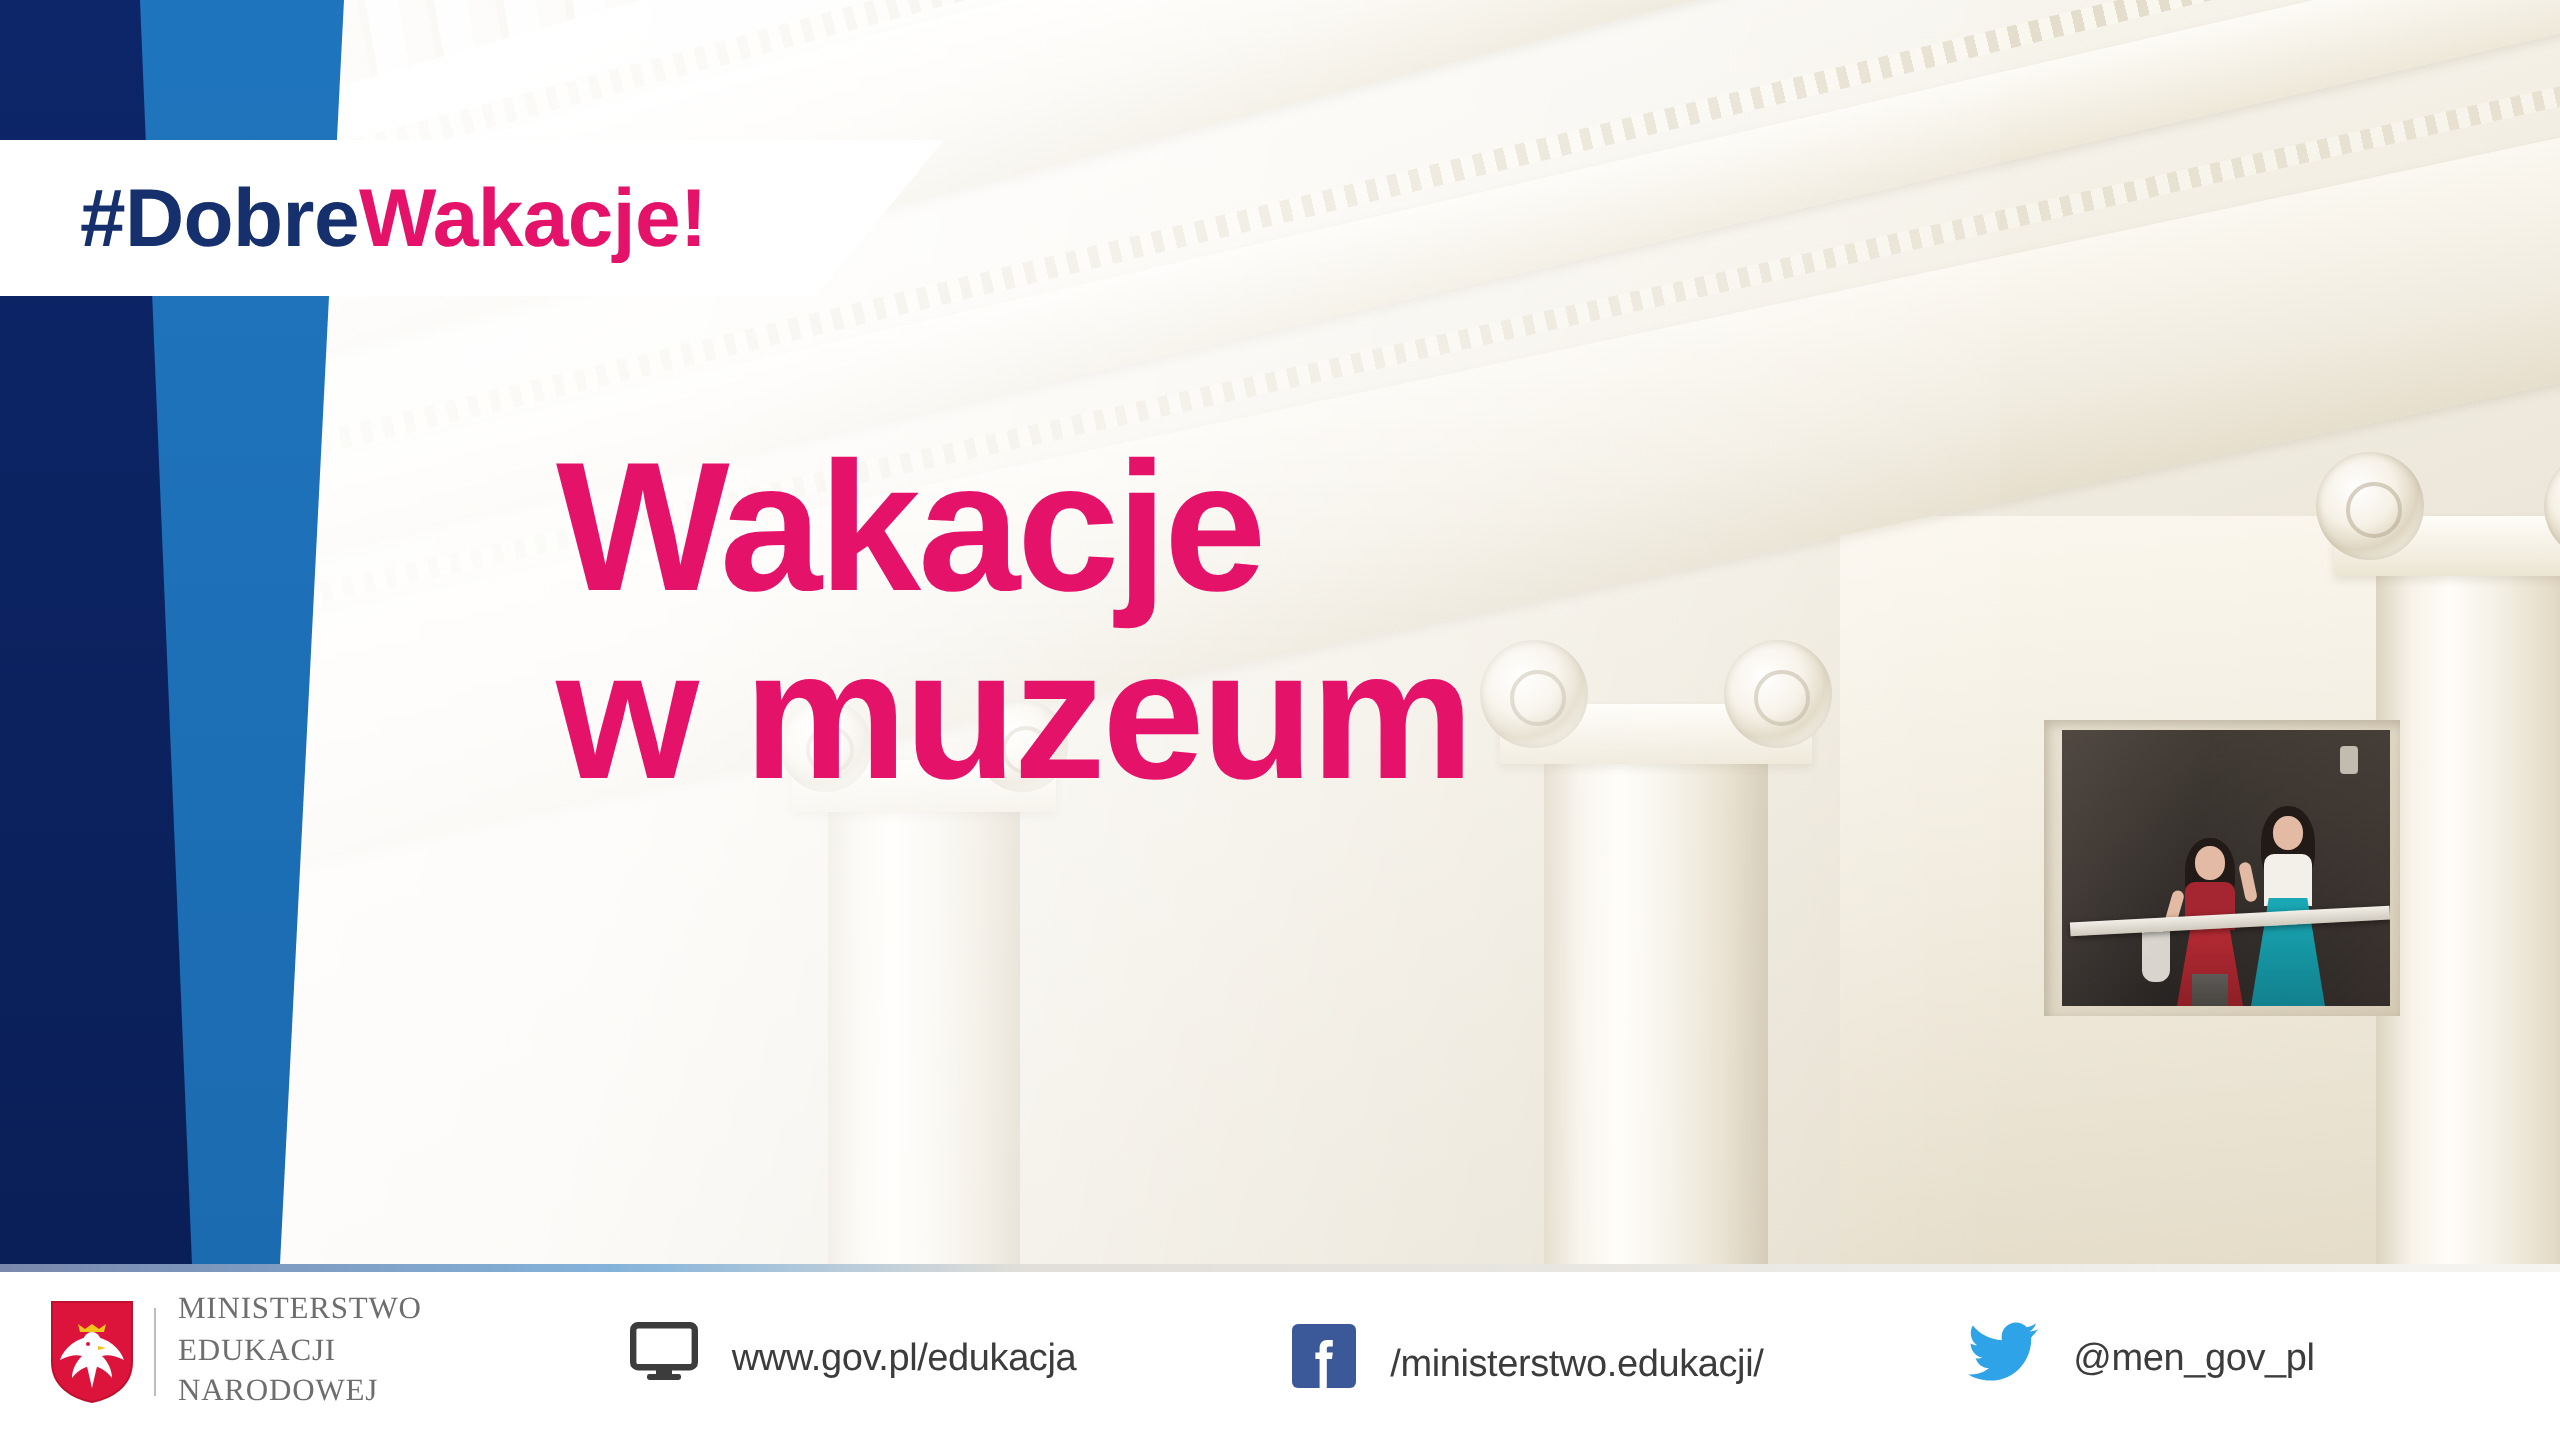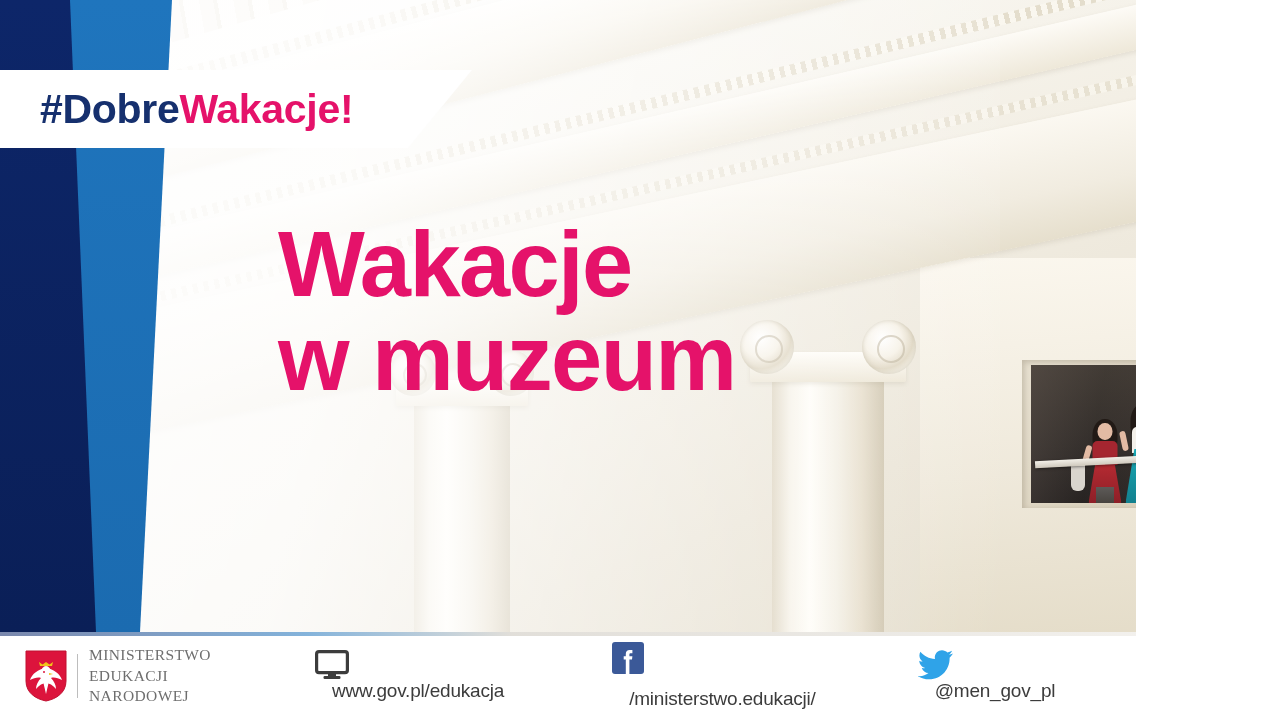--- a/index.html
+++ b/index.html
@@ -4,21 +4,21 @@
 <style>
   * { margin:0; padding:0; box-sizing:border-box; }
   html, body { width:1280px; height:720px; overflow:hidden; }
   body {
     font-family: "Liberation Sans", sans-serif;
     background:#ffffff;
     position:relative;
   }
   #poster {
     position:absolute; left:0; top:0;
-    width:1136px; height:720px;
+    width:1280px; height:720px;
     overflow:hidden;
     background:#fde047;
   }
 
   
   .photo-bg {
     position:absolute; left:0; top:0; width:1280px; height:632px;
     background:
       linear-gradient(160deg, #ffffff 0%, #fbfaf6 18%, #f3efe5 46%, #eae4d6 72%, #e2dbc9 100%);
     overflow:hidden;
@@ -246,21 +246,21 @@
     opacity:.55;
   }
   .logo-block { display:flex; align-items:center; margin-left:24px; }
   .crest { width:44px; height:54px; }
   .logo-divider { width:1px; height:44px; background:#bdbdbd; margin:0 11px 0 9px; }
   .logo-text {
     font-family:"Liberation Serif", serif;
     font-size:15.5px; line-height:1.33; color:#6e6e6e;
     letter-spacing:.4px; white-space:pre-line;
   }
-  .foot-item { display:flex; align-items:flex-start;flex-direction:column; }
+  .foot-item { display:flex; align-items:flex-end; }
   .foot-label { font-size:19px; color:#3c3c3c; letter-spacing:-0.2px; }
   .i-web  { margin-left:104px; }
   .i-web .foot-label { margin-left:17px; }
   .i-fb   { margin-left:108px; }
   .i-fb .foot-label { margin-left:17px;margin-top:14px; }
   .i-tw   { margin-left:102px; }
   .i-tw .foot-label { margin-left:17px; }
 </style>
 </head>
 <body>

